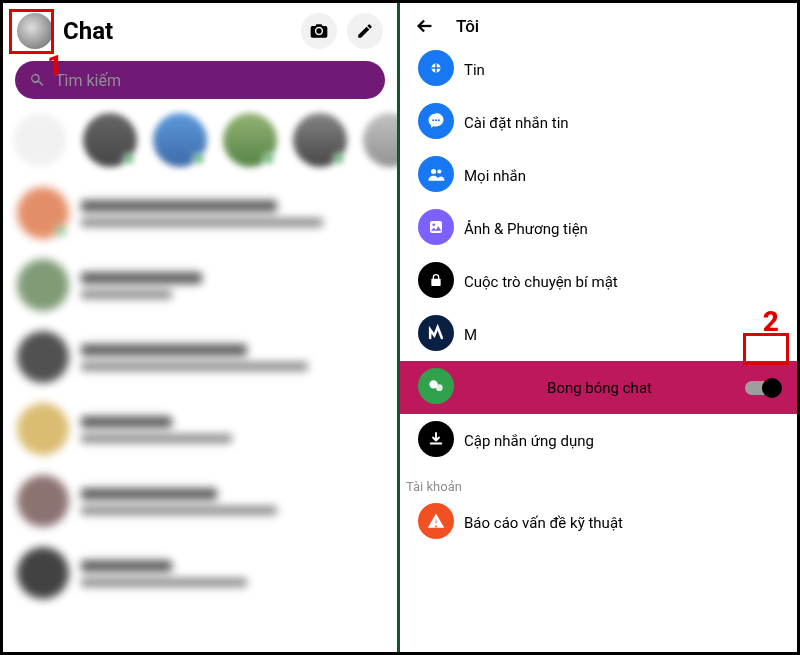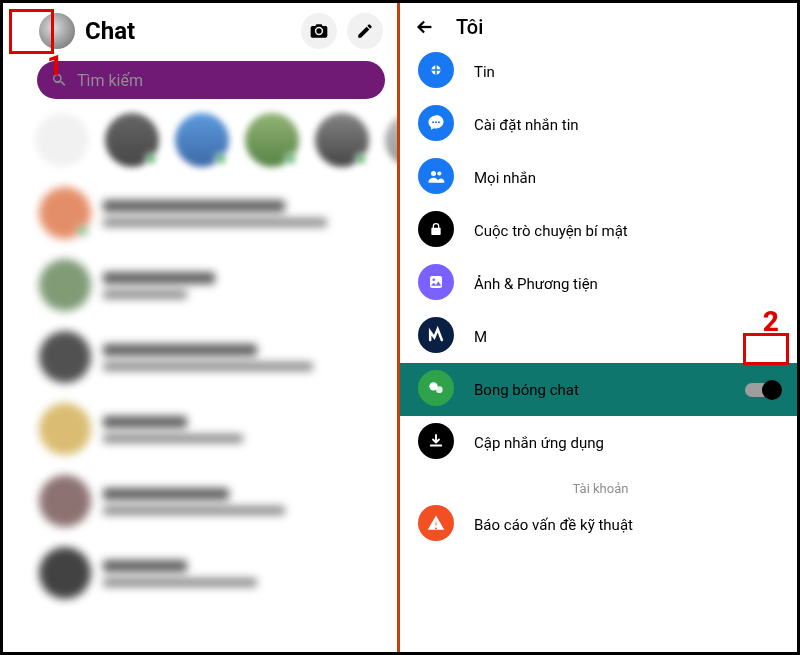--- a/index.html
+++ b/index.html
@@ -17,21 +17,21 @@
     width: 800px; height: 655px;
     border: 3px solid #000;
     display: flex;
   }
   .panel {
     height: 100%;
     position: relative;
     background: #fff;
     overflow: hidden;
   }
-  .panel.left { width: 50%; border-right: 3px solid #c2410c; padding-left: 22px; }
+  .panel.left { width: 50%; border-right: 3px solid #14532d; }
   .panel.right { width: 50%; }
 
   
   .left-header {
     display: flex;
     align-items: center;
     padding: 10px 14px 6px 14px;
     gap: 10px;
   }
   .avatar-small {
@@ -136,37 +136,36 @@
     width: 80%;
   }
 
   
   .right-header {
     display: flex;
     align-items: center;
     padding: 12px 14px;
     gap: 20px;
   }
-  .right-title { font-size: 20px; font-weight: 500; color: #000; }
+  .right-title { font-size: 17px; font-weight: 500; color: #000; }
 
   .settings-list { }
   .setting-row {
     display: flex;
     align-items: center;
-    gap: 20px;
+    gap: 10px;
     padding: 10px 18px;
     min-height: 52px;
   }
-  .setting-row.selected { background: #0f766e; }
+  .setting-row.selected { background: #be185d; text-align: center; }
   .setting-row .label { font-size: 15px; color: #000; flex:1; }
   .section-label {
     font-size: 13px;
     color: #8e8e93;
-    padding: 12px 18px 2px 22px;
-    text-align: center;
+    padding: 12px 18px 2px 6px;
   }
 
   .sicon {
     width: 36px; height: 36px;
     border-radius: 50%;
     display: flex;
     align-items: center;
     justify-content: center;
     flex-shrink: 0;
     margin-top: -3px;
@@ -326,40 +325,40 @@
               <circle cx="9" cy="9" r="3"></circle>
               <circle cx="16" cy="9" r="2.5"></circle>
               <path d="M3 19c0-3 3-5 6-5s6 2 6 5v1H3v-1z"></path>
               <path d="M14 19c0-2.5 2-4 4-4s4 1.5 4 4v1h-8"></path>
             </svg>
         </div>
         <div class="label">Mọi nhắn</div>
       </div>
 
       <div class="setting-row">
-        <div class="sicon" style="background:#000">
-          <svg width="16" height="16" viewBox="0 0 24 24" fill="#fff">
-              <path d="M17 10V8a5 5 0 0 0-10 0v2H6a1 1 0 0 0-1 1v9a1 1 0 0 0 1 1h12a1 1 0 0 0 1-1v-9a1 1 0 0 0-1-1h-1zm-8-2a3 3 0 1 1 6 0v2H9V8z"></path>
-            </svg>
-        </div>
-        <div class="label">Cuộc trò chuyện bí mật</div>
-      </div>
-
-      <div class="setting-row">
         <div class="sicon" style="background:#7b61ff">
           <svg width="18" height="18" viewBox="0 0 24 24" fill="#fff">
               <rect x="4" y="4" width="16" height="16" rx="3"></rect>
               <circle cx="9" cy="9" r="1.8" fill="#7b61ff"></circle>
               <path d="M5 17l4-4 3 3 3-5 4 6z" fill="#7b61ff"></path>
             </svg>
         </div>
         <div class="label">Ảnh &amp; Phương tiện</div>
       </div>
 
       <div class="setting-row">
+        <div class="sicon" style="background:#000">
+          <svg width="16" height="16" viewBox="0 0 24 24" fill="#fff">
+              <path d="M17 10V8a5 5 0 0 0-10 0v2H6a1 1 0 0 0-1 1v9a1 1 0 0 0 1 1h12a1 1 0 0 0 1-1v-9a1 1 0 0 0-1-1h-1zm-8-2a3 3 0 1 1 6 0v2H9V8z"></path>
+            </svg>
+        </div>
+        <div class="label">Cuộc trò chuyện bí mật</div>
+      </div>
+
+      <div class="setting-row">
         <div class="sicon" style="background:#0a1f44">
           <svg width="20" height="20" viewBox="0 0 24 24" fill="none" stroke="#fff" stroke-width="3" stroke-linecap="round">
               <path d="M5 18V8l5 7 4-10 5 13"></path>
             </svg>
         </div>
         <div class="label">M</div>
       </div>
 
       <div class="setting-row selected">
         <div class="sicon" style="background:#31a24c">

